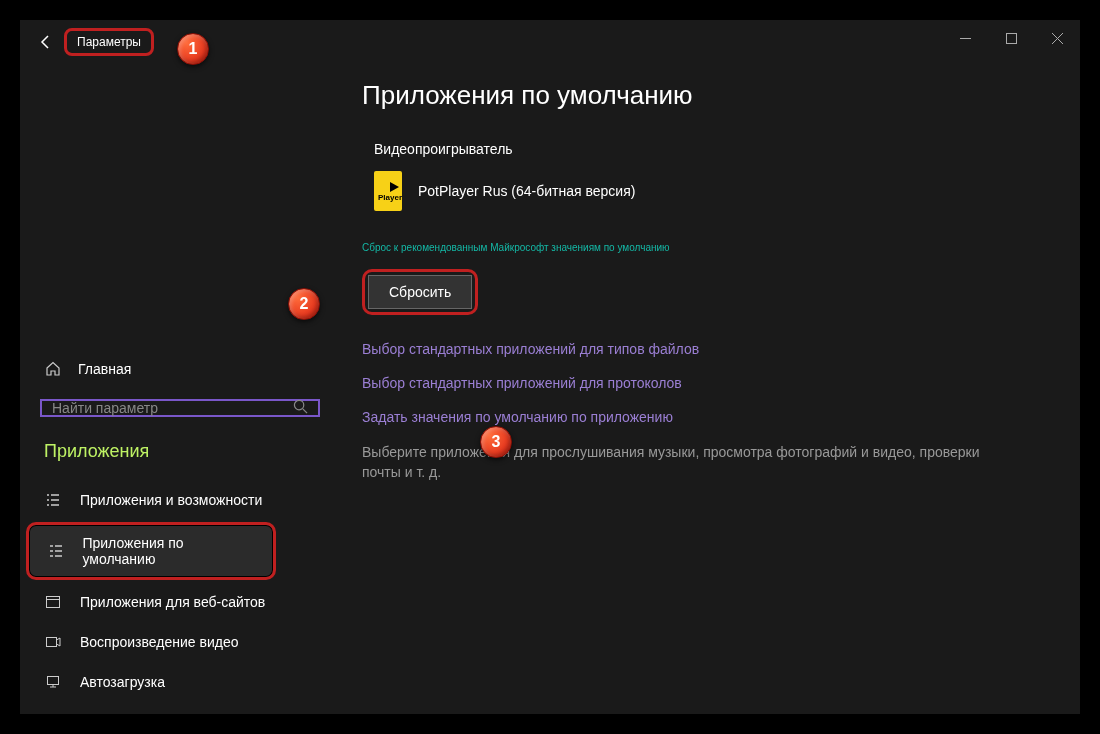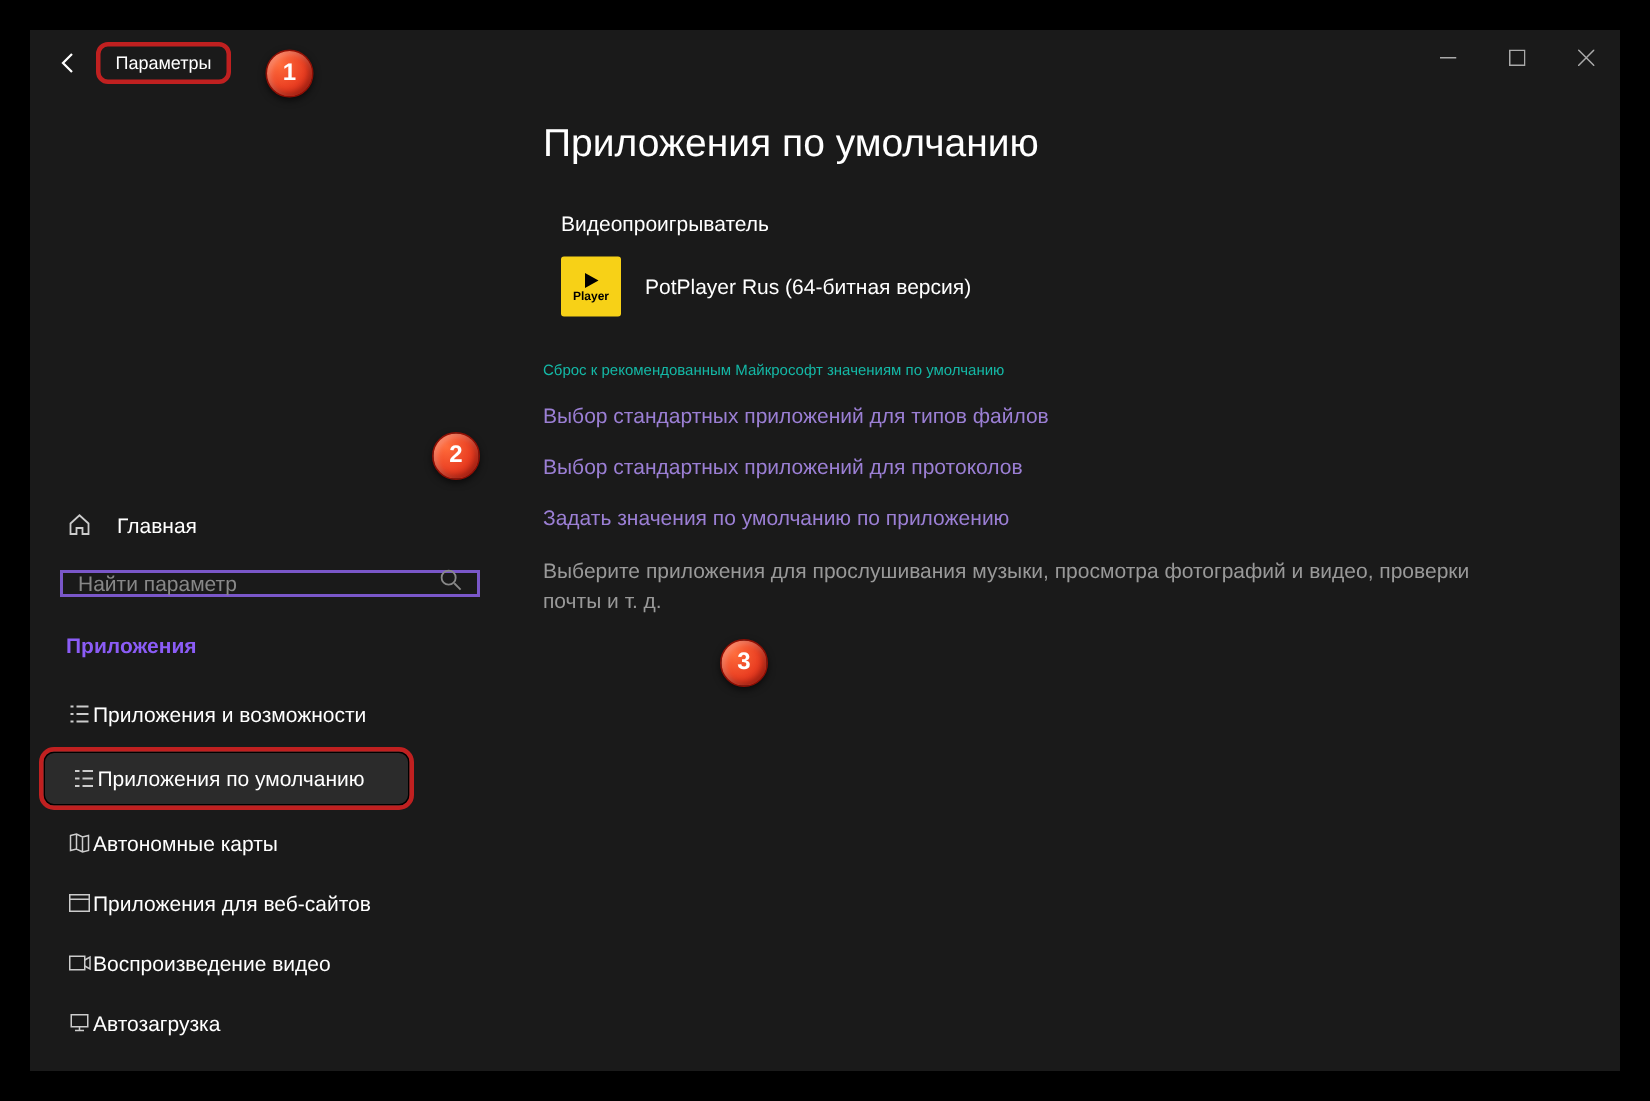--- a/index.html
+++ b/index.html
@@ -17,34 +17,34 @@
     
     .sidebar { width: 320px; background: #1a1a1a; padding: 12px 0; display: flex; flex-direction: column; justify-content: flex-end; }
     .home-row { display: flex; align-items: center; padding: 8px 24px; color: #fff; cursor: pointer; gap: 16px; margin-bottom: 10px; }
     .home-row span.label { font-size: 14px; }
     
     .search-box { margin: 4px 20px 18px 20px; height: 18px; border: 2px solid #7a57c9; background: #1a1a1a; display: flex; align-items: center; padding: 0 10px; }
     .search-input { flex: 1; background: transparent; border: none; outline: none; color: #ccc; font-size: 14px; }
     .search-input::placeholder { color: #888; }
     .search-ico { color: #888; }
     
-    .section-header { color: #8b5cf6; font-size: 14px; font-weight: 700; padding: 6px 24px 18px 24px; }
-    
-    .nav-item { display: flex; align-items: center; padding: 12px 24px; color: #fff; cursor: pointer; font-size: 14px; }
+    .section-header { color: #bef264; font-size: 18px; font-weight: 400; padding: 6px 24px 18px 24px; }
+    
+    .nav-item { display: flex; align-items: center; gap: 18px; padding: 12px 24px; color: #fff; cursor: pointer; font-size: 14px; }
     .nav-item.selected { background: #2b2b2b; }
     .nav-item.hl { border: 3px solid #c02020; border-radius: 10px; margin: 2px 6px; padding: 10px 18px; width: 250px; box-shadow: 0 0 0 1px #000 inset; }
     .nav-ico { width: 18px; display: flex; justify-content: center; color: #ccc; }
     
     .content { flex: 1; background: #1a1a1a; padding: 24px 22px; overflow: hidden; color: #fff; }
     .page-title { font-size: 26px; font-weight: 400; margin-bottom: 30px; }
     
     .app-section { margin-bottom: 30px; margin-left: 12px; }
     .app-label { font-size: 14px; color: #fff; margin-bottom: 14px; }
     .app-row { display: flex; align-items: center; gap: 16px; }
-    .app-icon { width: 40px; height: 40px; display: flex; align-items: center; justify-content: center; border-radius: 2px; }
+    .app-icon { width: 28px; height: 40px; display: flex; align-items: flex-end; justify-content: center; border-radius: 2px; }
     .app-icon.pot { background: #f7d117; color: #000; flex-direction: column; font-size: 8px; font-weight: bold; }
     .app-icon.yandex { background: #fff; color: #e52620; font-size: 24px; font-weight: bold; border-radius: 50%; }
     .app-name { font-size: 14px; color: #fff; text-align: right; }
     
     .reset-label { font-size: 10px; color: #14b8a6; max-width: 420px; line-height: 1.4; margin-bottom: 14px; }
     .reset-btn { background: #333; color: #fff; border: 1px solid #666; padding: 8px 20px; font-size: 14px; cursor: pointer; }
     .reset-wrap { display: inline-block; border: 3px solid #c02020; border-radius: 10px; padding: 3px; margin-bottom: 26px; }
     
     .link-row { color: #9b7fd4; font-size: 14px; margin-bottom: 18px; cursor: pointer; }
     
@@ -122,28 +122,20 @@
 
       <div class="nav-item selected hl">
         <span class="nav-ico">
           <svg width="16" height="16" viewBox="0 0 16 16">
               <path d="M2 3h3M7 3h7M2 8h3M7 8h7M2 13h3M7 13h7" stroke="#ccc" stroke-width="1.4"></path>
             </svg>
         </span>
         <span>Приложения по умолчанию</span>
       </div>
 
-      <div class="nav-item">
-        <span class="nav-ico">
-          <svg width="16" height="16" viewBox="0 0 16 16">
-              <path d="M2 3 L6 2 L10 4 L14 3 V13 L10 14 L6 12 L2 13 Z M6 2 V12 M10 4 V14" stroke="#ccc" fill="none" stroke-width="1"></path>
-            </svg>
-        </span>
-        <span>Автономные карты</span>
-      </div>
 
       <div class="nav-item">
         <span class="nav-ico">
           <svg width="16" height="16" viewBox="0 0 16 16">
               <rect x="1.5" y="2.5" width="13" height="11" stroke="#ccc" fill="none"></rect>
               <path d="M1.5 5.5 H14.5" stroke="#ccc"></path>
             </svg>
         </span>
         <span>Приложения для веб-сайтов</span>
       </div>
@@ -180,20 +172,23 @@
                 <path d="M4 1 L13 6 L4 11 Z" fill="#000"></path>
               </svg>
             <span>Player</span>
           </div>
           <span class="app-name">PotPlayer Rus (64-битная версия)</span>
         </div>
       </div>
       
       
       <div class="reset-label">Сброс к рекомендованным Майкрософт значениям по умолчанию</div>
+      <div class="reset-wrap">
+        <button class="reset-btn">Сбросить</button>
+      </div>
       
       <div class="link-row">Выбор стандартных приложений для типов файлов</div>
       <div class="link-row">Выбор стандартных приложений для протоколов</div>
       <div class="link-row">Задать значения по умолчанию по приложению</div>
       
       <p class="sub-desc">Выберите приложения для прослушивания музыки, просмотра фотографий и видео, проверки почты и т. д.</p>
     </div>
 
   </div>
 </div>

